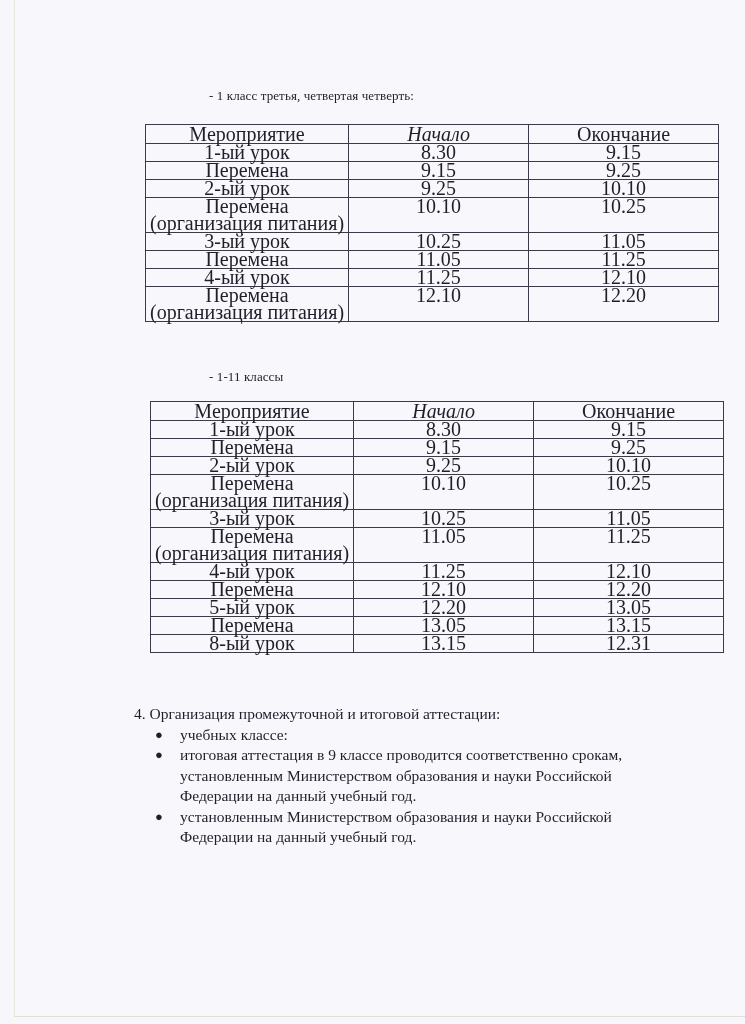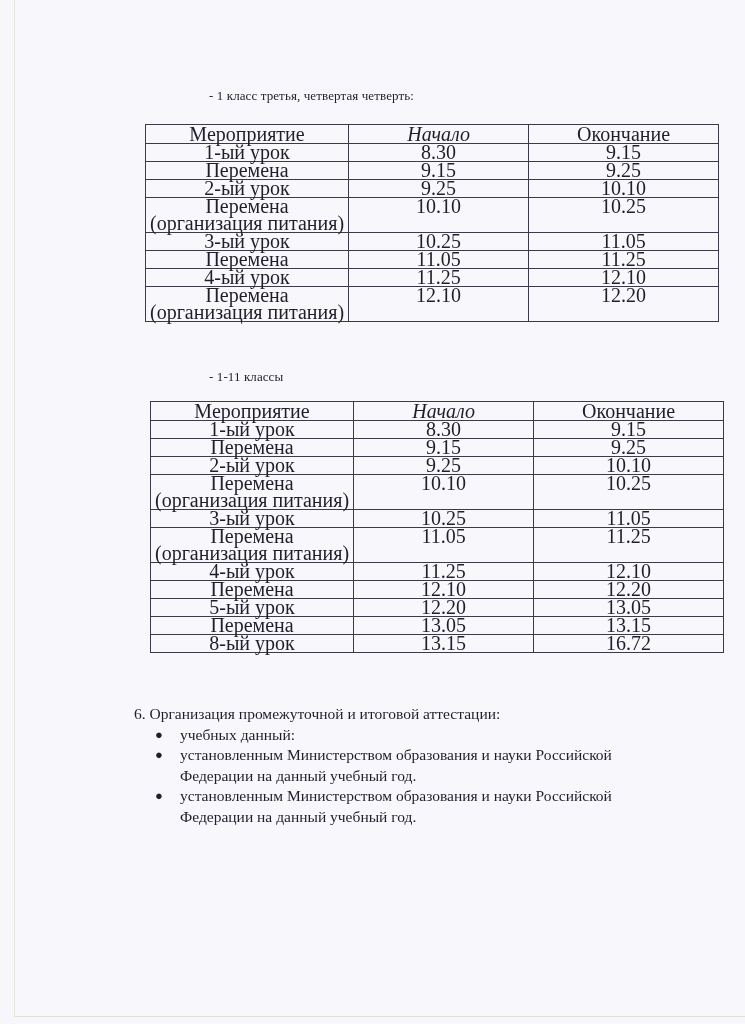--- a/index.html
+++ b/index.html
@@ -171,34 +171,35 @@
     <td>13.05</td>
   </tr>
   <tr>
     <td>Перемена</td>
     <td>13.05</td>
     <td>13.15</td>
   </tr>
   <tr>
     <td>8-ый урок</td>
     <td>13.15</td>
-    <td>16.72</td>
+    <td>12.31</td>
   </tr>
 </tbody>
   </table>
 
 <div class="section">
-  <div>6. Организация промежуточной и итоговой аттестации:</div>
+  <div>4. Организация промежуточной и итоговой аттестации:</div>
   <ul>
     <li>
       <span class="bullet">●</span>
-      <div>учебных данный:</div>
+      <div>учебных классе:</div>
     </li>
     <li>
       <span class="bullet">●</span>
+      <div>итоговая аттестация в 9 классе проводится соответственно срокам,</div>
       <div>установленным Министерством образования и науки Российской</div>
       <div>Федерации на данный учебный год.</div>
     </li>
     <li>
       <span class="bullet">●</span>
       <div>установленным Министерством образования и науки Российской</div>
       <div>Федерации на данный учебный год.</div>
     </li>
   </ul>
 </div>

